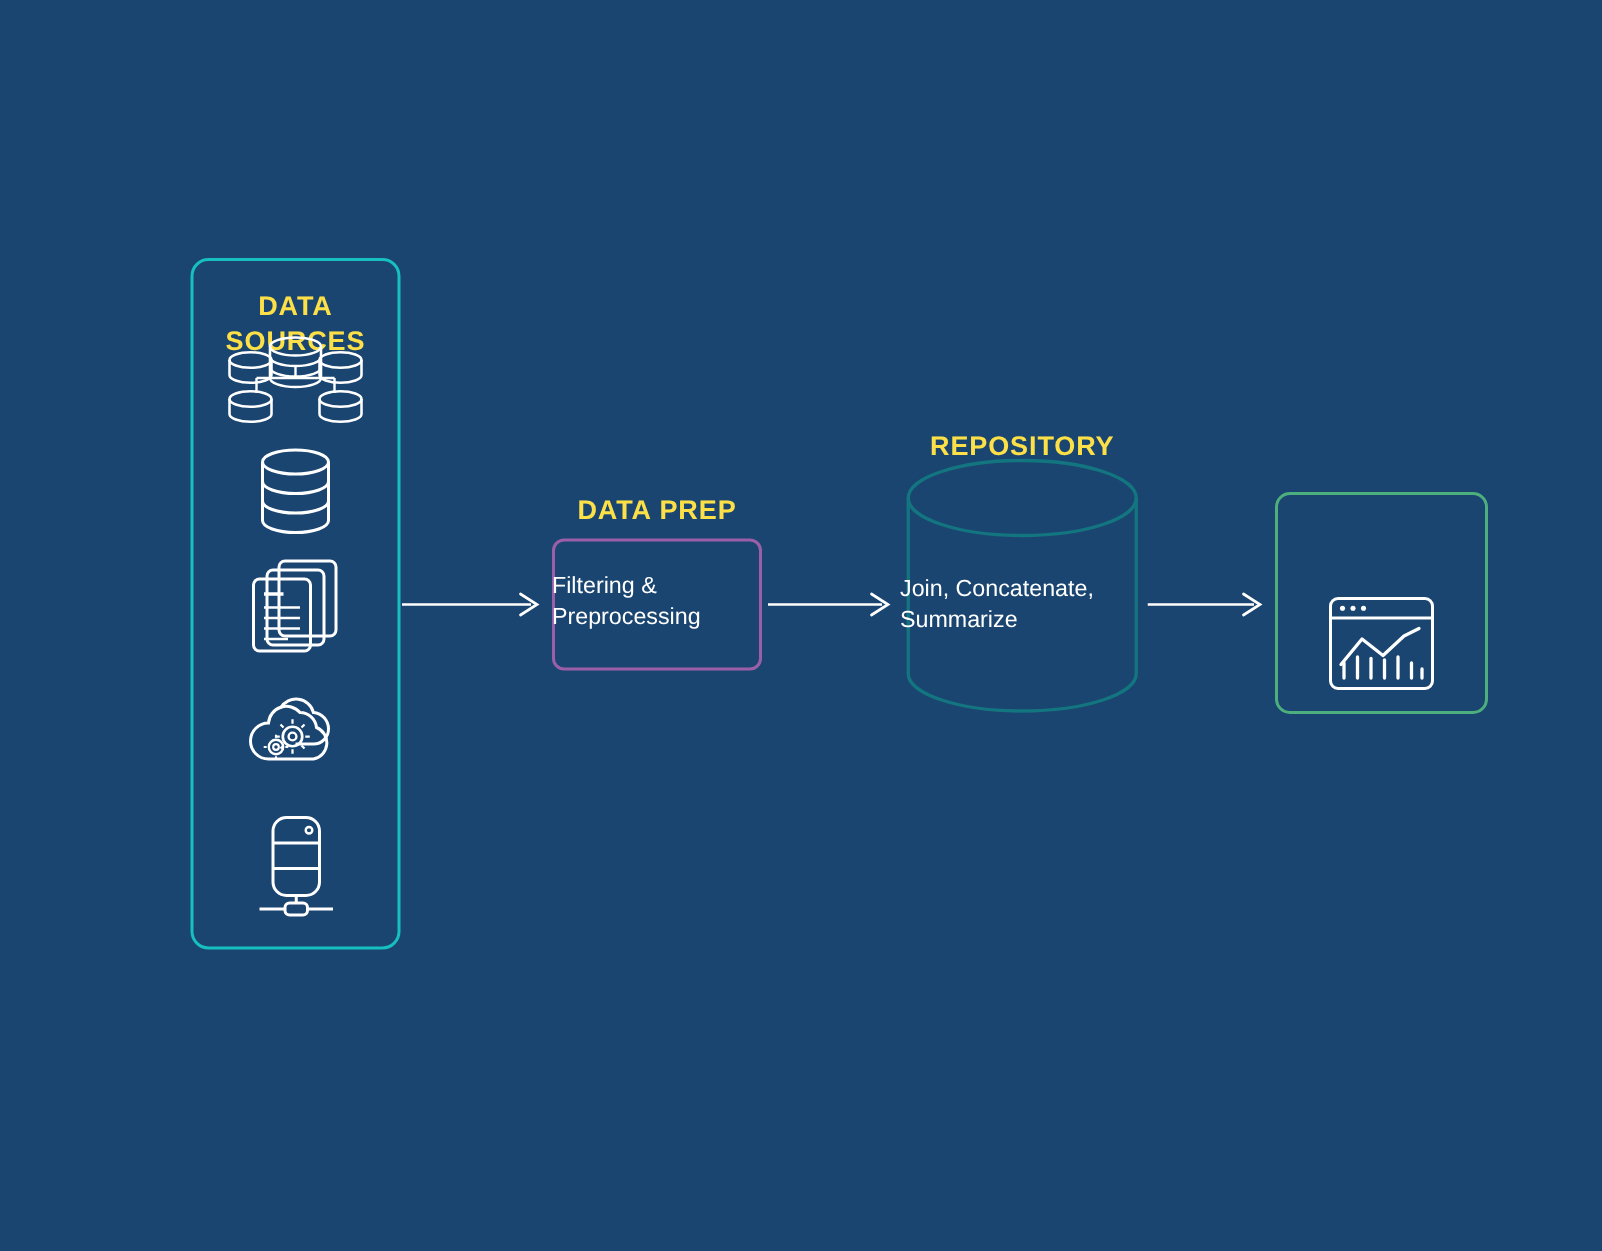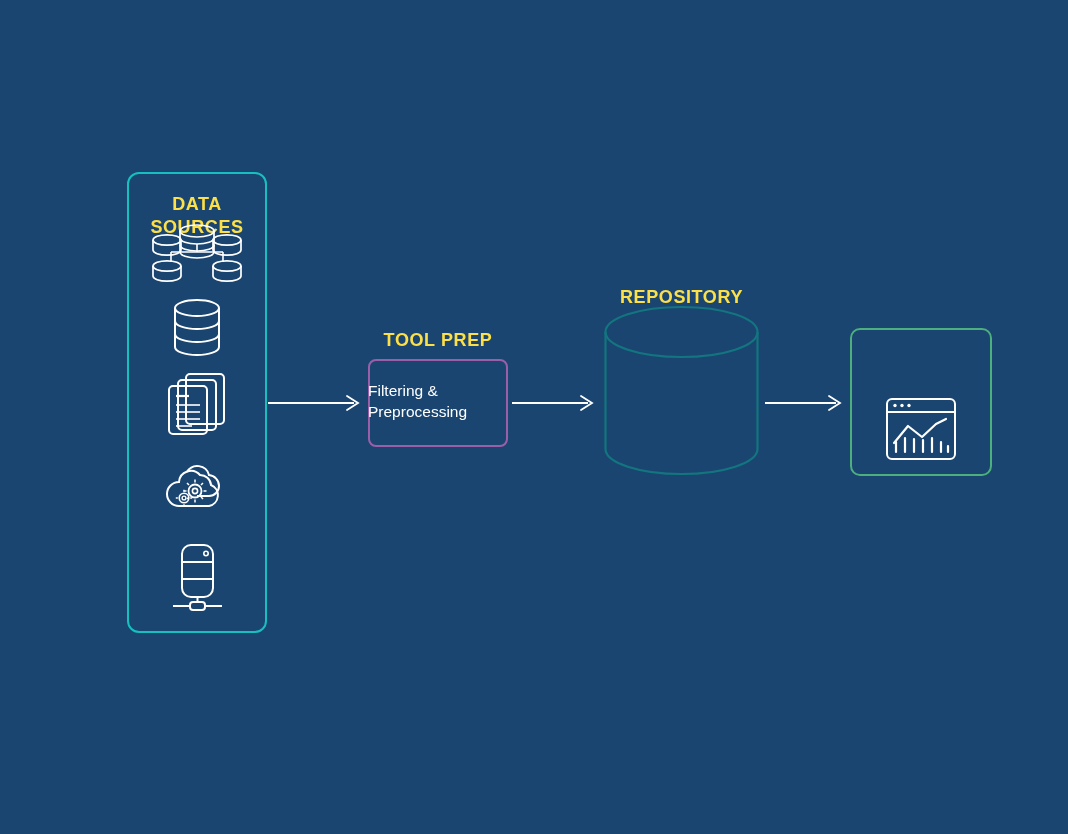--- a/index.html
+++ b/index.html
@@ -230,21 +230,21 @@
     </svg>
   </div>
 
   <div class="arrow" id="arrow-1">
     <svg width="100%" height="20" viewBox="0 0 96 20" preserveAspectRatio="none" fill="none" stroke="#ffffff" stroke-width="1.8">
       <path d="M0 10 H86" vector-effect="non-scaling-stroke"></path>
       <path d="M79 3 L90 10 L79 17" vector-effect="non-scaling-stroke" stroke-linecap="round"></path>
     </svg>
   </div>
 
-  <div class="cap-label" id="data-prep-title">TOOL PREP</div>
+  <div class="cap-label" id="data-prep-title">DATA PREP</div>
 
   <div id="data-prep-box"></div>
 
   <div class="body-text" id="data-prep-text">Filtering &amp;
 Preprocessing</div>
 
   <div class="arrow" id="arrow-2">
     <svg width="100%" height="20" viewBox="0 0 86 20" preserveAspectRatio="none" fill="none" stroke="#ffffff" stroke-width="1.8">
       <path d="M0 10 H76" vector-effect="non-scaling-stroke"></path>
       <path d="M69 3 L80 10 L69 17" vector-effect="non-scaling-stroke" stroke-linecap="round"></path>
@@ -253,20 +253,22 @@
 
   <div class="cap-label" id="repository-title">REPOSITORY</div>
 
   <div id="repository-cylinder">
     <svg width="157" height="171" viewBox="0 0 157 171" fill="none" stroke="#13757f" stroke-width="2.2">
       <ellipse cx="78.5" cy="27" rx="76" ry="25"></ellipse>
       <path d="M2.5 27 V144 A76 25 0 0 0 154.5 144 V27"></path>
     </svg>
   </div>
 
+  <div class="body-text" id="repository-text">Join, Concatenate,
+Summarize</div>
 
   <div class="arrow" id="arrow-3">
     <svg width="100%" height="20" viewBox="0 0 81 20" preserveAspectRatio="none" fill="none" stroke="#ffffff" stroke-width="1.8">
       <path d="M0 10 H71" vector-effect="non-scaling-stroke"></path>
       <path d="M64 3 L75 10 L64 17" vector-effect="non-scaling-stroke" stroke-linecap="round"></path>
     </svg>
   </div>
 
   <div id="analytics-box"></div>
 

